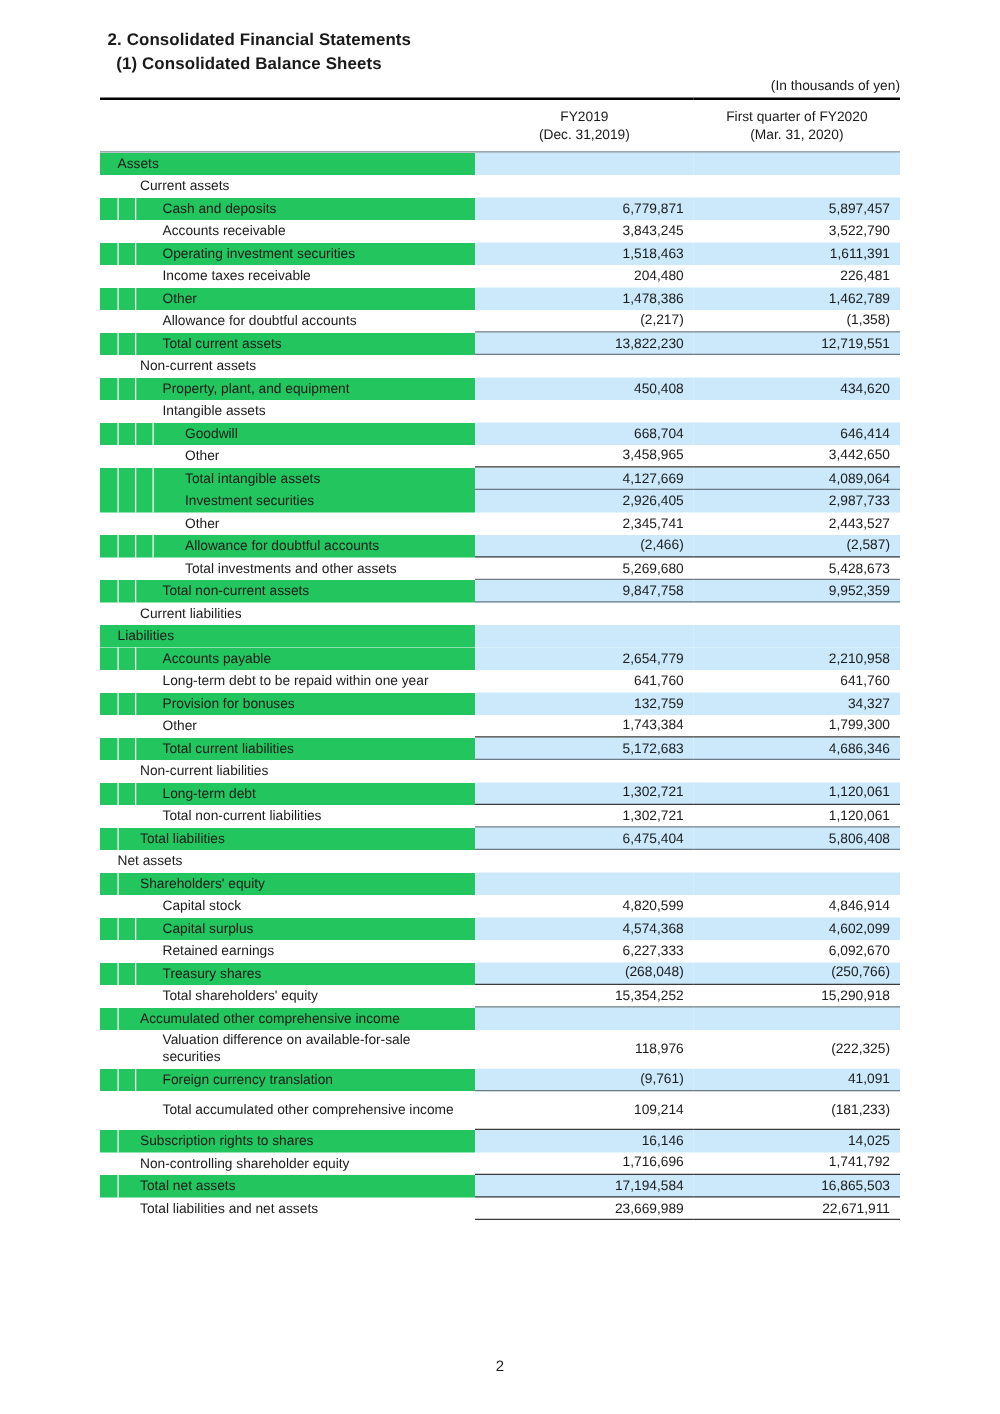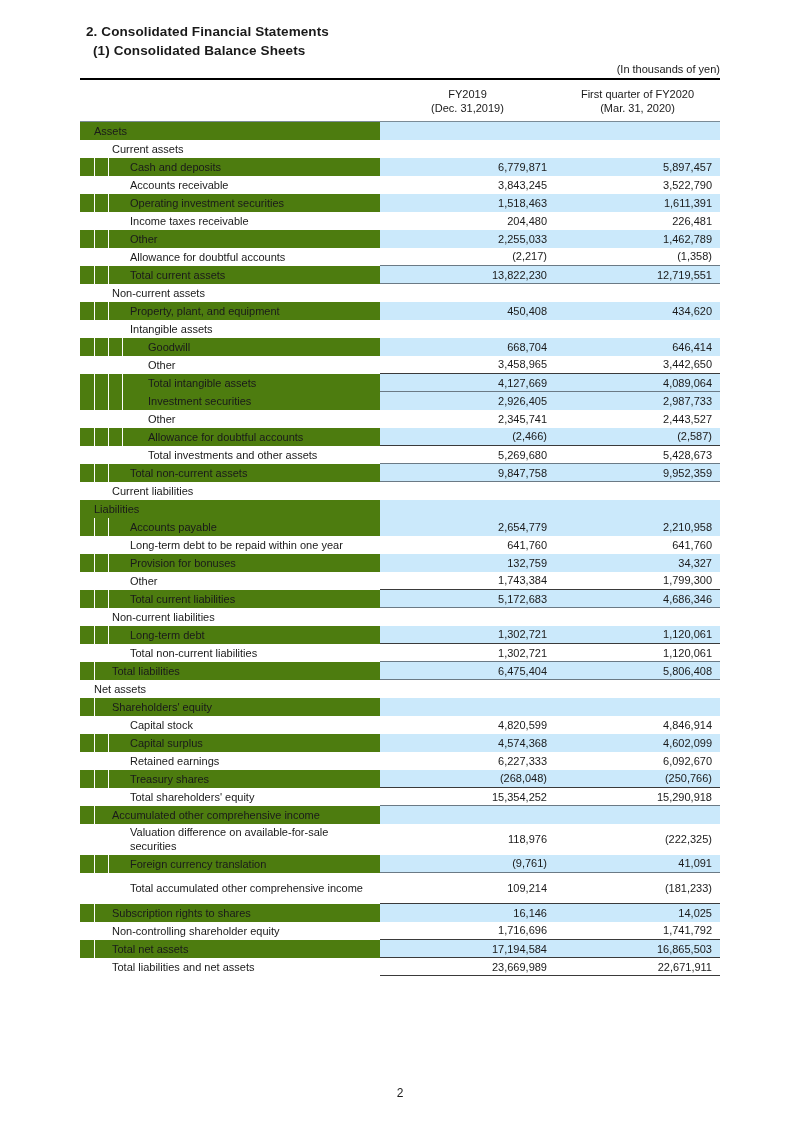--- a/index.html
+++ b/index.html
@@ -104,21 +104,21 @@
   .lbl-text {
     display: block;
     padding-top: 1px;
     padding-bottom: 1px;
     padding-right: 4px;
   }
   tr.tall .lbl-text { line-height: 14px; }
 
   
   tr.sh td { background: #cbe9fb; }
-  tr.sh td.lbl { background: #4d7c0f; }
+  tr.sh td.lbl { background: #22c55e; }
   
   tr.sh td.lbl .guide {
     position: absolute;
     top: 0; bottom: 0;
     width: 1px;
     background: #ffffff;
   }
   td.lbl { position: relative; }
 
   
@@ -216,21 +216,21 @@
           </td>
           <td class="num">204,480</td>
           <td class="num">226,481</td>
         </tr>
         <tr class="row sh">
           <td class="lbl">
             <span class="guide" style="left: 14px;"></span>
             <span class="guide" style="left: 28px;"></span>
             <span class="lbl-text ind2">Other</span>
           </td>
-          <td class="num">2,255,033</td>
+          <td class="num">1,478,386</td>
           <td class="num">1,462,789</td>
         </tr>
         <tr class="row">
           <td class="lbl">
             <span class="lbl-text ind2">Allowance for doubtful accounts</span>
           </td>
           <td class="num">(2,217)</td>
           <td class="num">(1,358)</td>
         </tr>
         <tr class="row sh topline botline">

